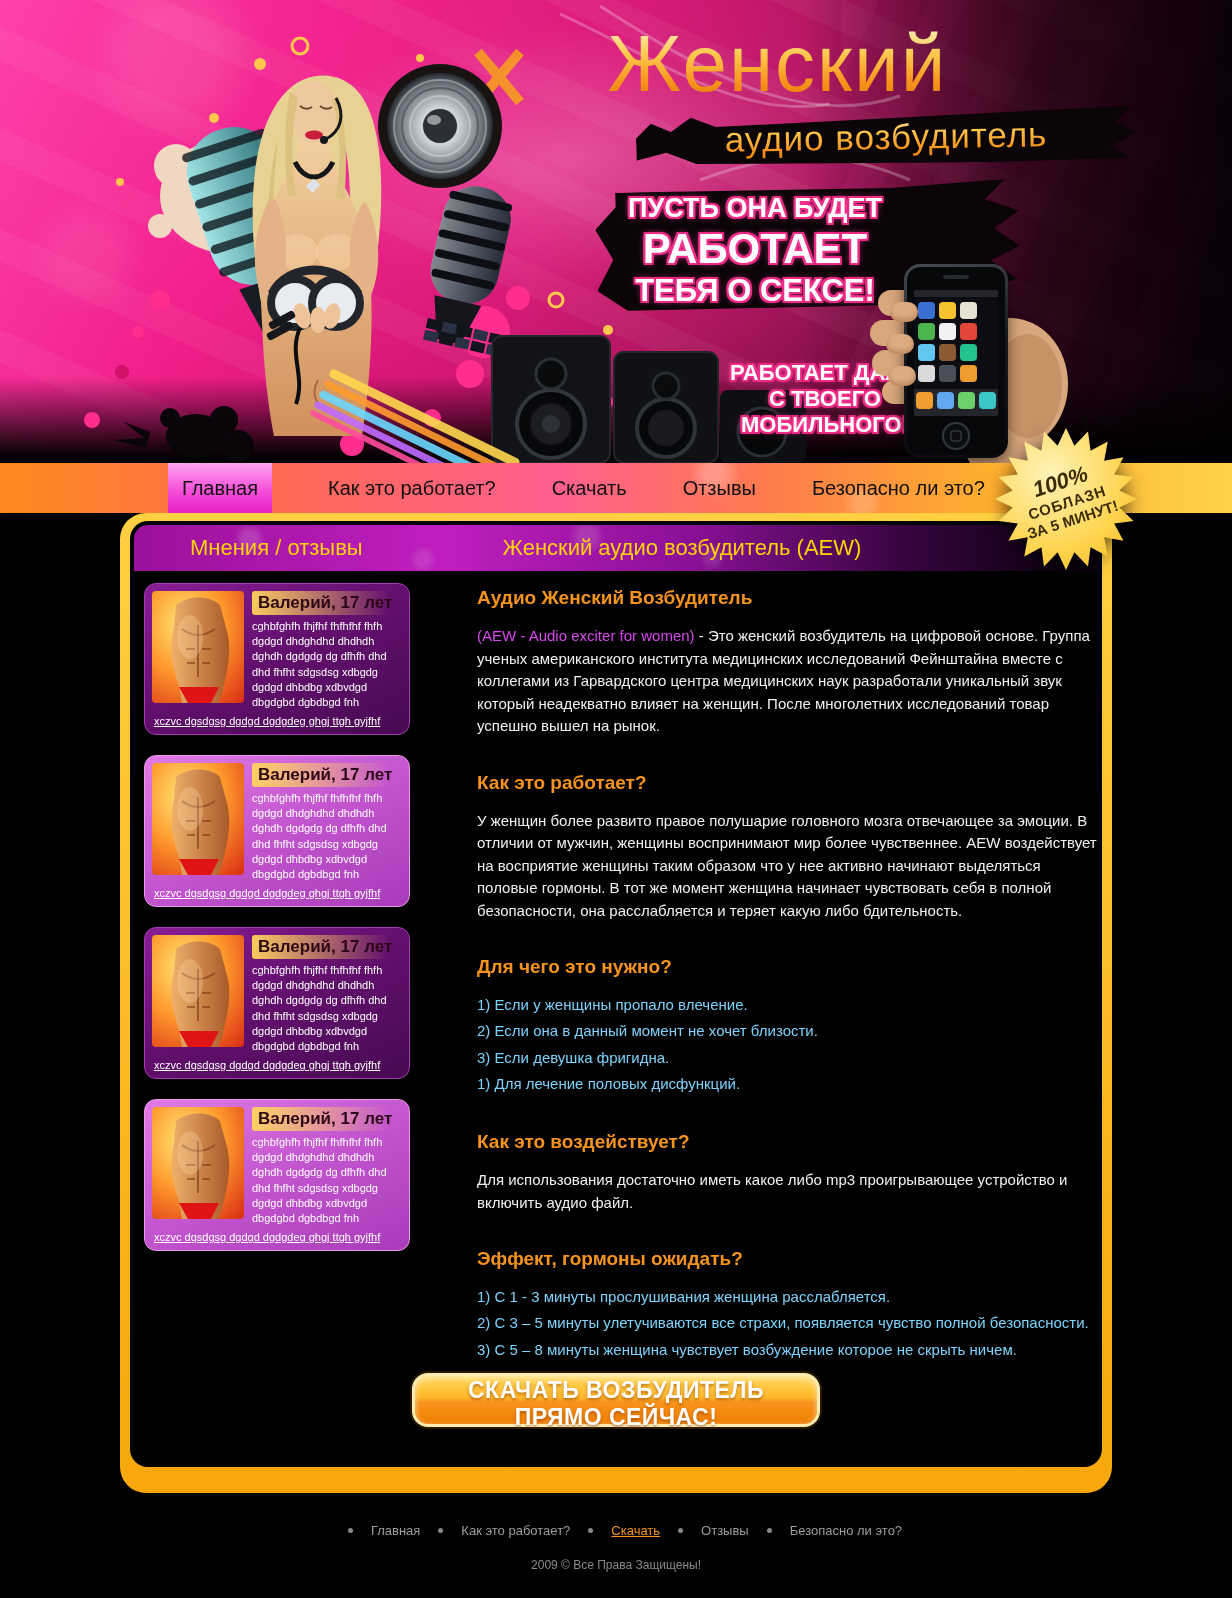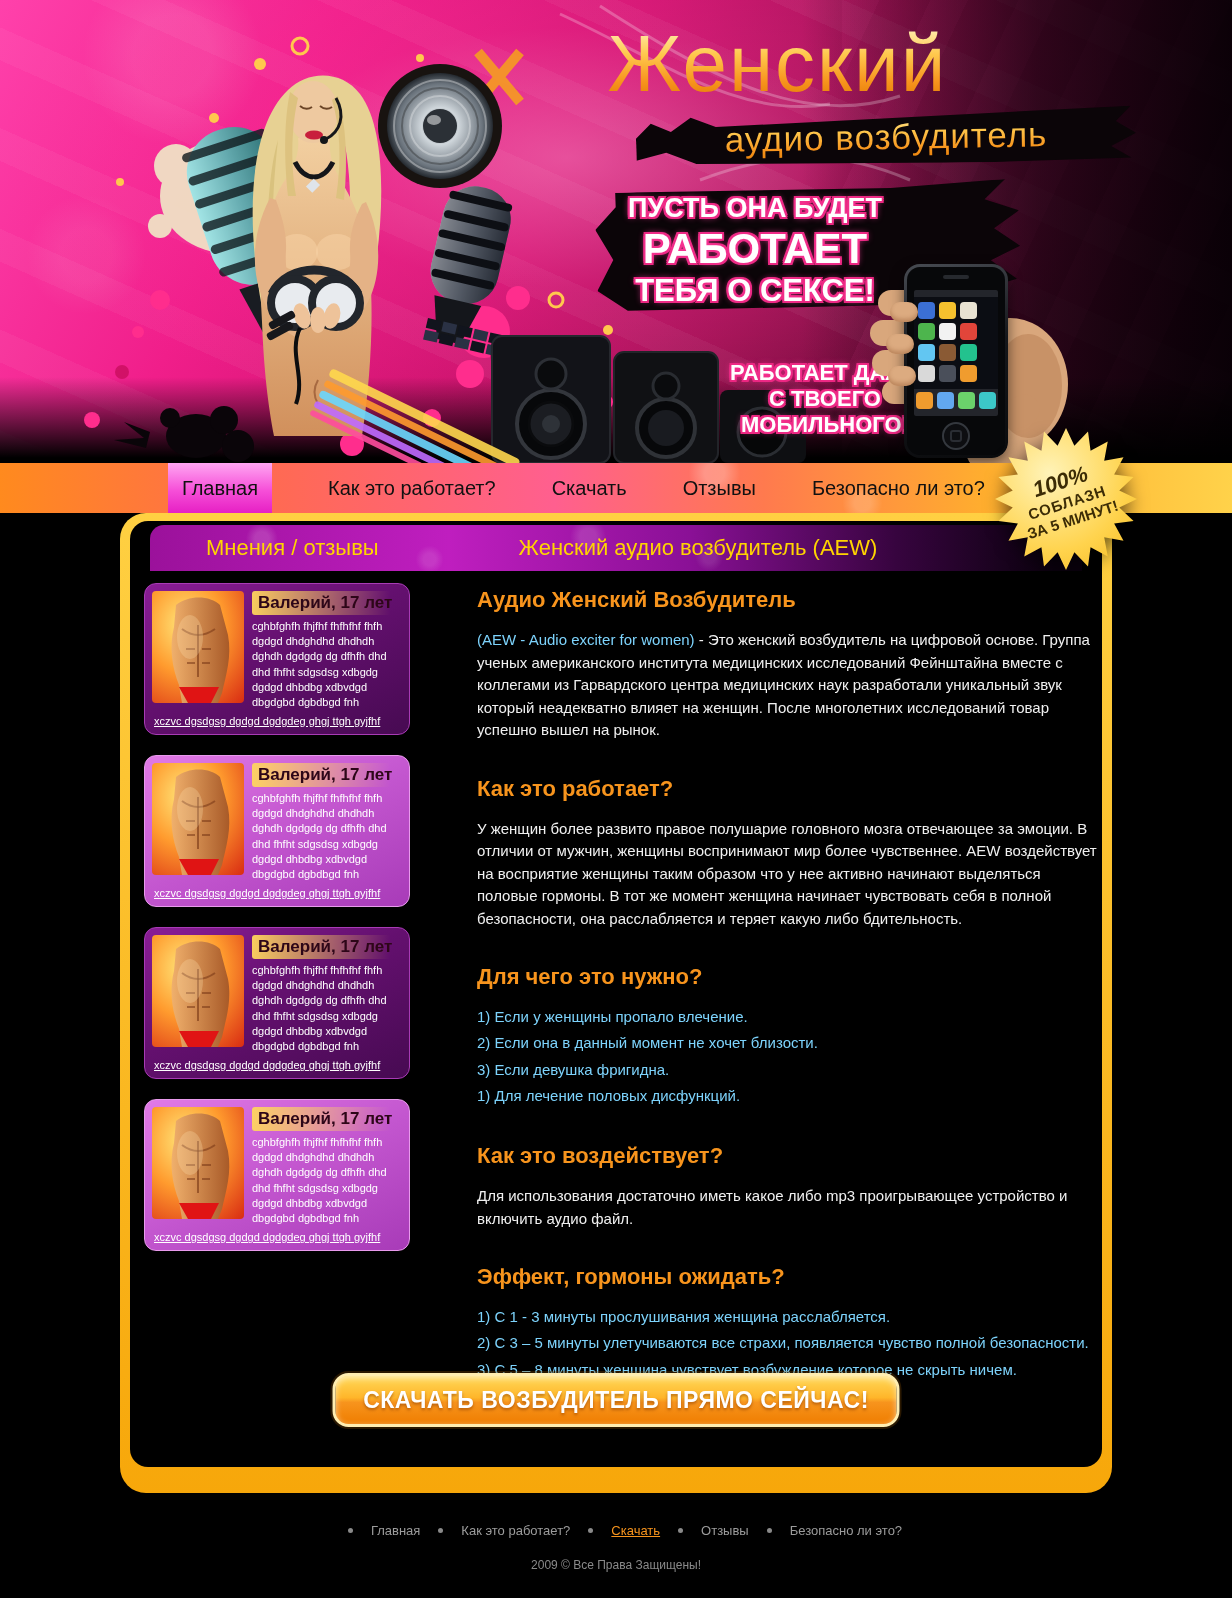--- a/index.html
+++ b/index.html
@@ -95,21 +95,21 @@
       radial-gradient(circle at 88% 30%, rgba(255,255,255,.20) 0 9px, transparent 22px),
       linear-gradient(90deg,#ff8a1e 0%,#ff6a52 22%,#ff5f8f 45%,#ff7a4e 62%,#ffae2e 80%,#ffd24a 100%);}
   .nav-item{font-size:20px;color:#111;text-decoration:none;white-space:nowrap;cursor:pointer;}
   .nav-item.active{display:flex;align-items:center;justify-content:center;height:50px;min-width:100px;
     padding:0 2px;background:linear-gradient(180deg,#ffa6f2 0%,#f64fd8 55%,#e620c4 100%);}
 
   
   .panel-outer{position:absolute;left:120px;top:513px;width:992px;height:980px;
     background:linear-gradient(180deg,#ffd042,#f7a70a);border-radius:26px;}
   .panel-inner{position:absolute;left:10px;right:10px;top:8px;bottom:26px;background:#000;border-radius:18px;}
-  .panel-head{height:46px;margin:4px 20px 0;border-radius:14px 14px 0 0;display:flex;align-items:center;
+  .panel-head{height:46px;margin:4px 4px 0;border-radius:14px 14px 0 0;display:flex;align-items:center;
     color:#ffd400;font-size:22px;position:relative;overflow:hidden;
     background:
       radial-gradient(circle at 12% 30%, rgba(255,255,255,.16) 0 7px, transparent 16px),
       radial-gradient(circle at 30% 75%, rgba(255,255,255,.12) 0 6px, transparent 14px),
       radial-gradient(circle at 47% 25%, rgba(255,255,255,.14) 0 8px, transparent 18px),
       radial-gradient(circle at 60% 70%, rgba(255,255,255,.10) 0 6px, transparent 14px),
       linear-gradient(90deg,#9b119b 0%,#bf1ebf 32%,#8a1096 58%,#37043f 80%,#0a010d 97%);}
   .reviews-title{margin-left:56px;width:232px;}
   .panel-title{width:520px;text-align:center;}
   .panel-body{display:flex;padding:12px 0 0 14px;gap:41px;}
@@ -122,28 +122,28 @@
   .card-top{display:flex;}
   .photo{width:92px;height:112px;border-radius:4px;overflow:hidden;flex:none;}
   .card-right{flex:1;margin-left:8px;min-width:0;}
   .card-name{font-size:17px;font-weight:bold;color:#2d0618;padding:2px 6px;border-radius:3px;white-space:nowrap;
     background:linear-gradient(90deg,rgba(255,214,92,.95),rgba(255,214,92,0) 92%);}
   .card-text{margin-top:4px;font-size:11px;line-height:1.38;color:#fff;}
   .card-foot{margin-top:5px;font-size:11px;color:#fff;padding-left:2px;text-decoration:underline;}
 
   
   .article{margin-left:16px;width:640px;}
-  .section-h{color:#f7941d;font-size:22px;font-weight:bold;margin:34px 0 0;}
+  .section-h{color:#f7941d;font-size:19px;font-weight:bold;margin:34px 0 0;}
   .section-h.first{margin-top:4px;}
   .article p{margin:16px 0 0;font-size:15px;line-height:1.5;color:#f0f0f0;}
-  .lead{color:#7dd3fc;}
+  .lead{color:#d946ef;}
   .list{margin-top:14px;font-size:15px;line-height:1.75;color:#7dd3fc;}
 
   .download{position:absolute;left:50%;bottom:40px;transform:translateX(-50%);
-    width:567px;height:54px;border-radius:16px;border:3px solid #ffedb0;cursor:pointer;
+    width:408px;height:54px;border-radius:16px;border:3px solid #ffedb0;cursor:pointer;
     background:linear-gradient(180deg,#ffd95a 0%,#ffb62a 45%,#f7941d 55%,#ef7d00 100%);
     box-shadow:0 0 0 2px rgba(120,70,0,.35), inset 0 2px 6px rgba(255,255,255,.6);
     color:#fff;font-family:"Liberation Sans",sans-serif;font-size:23px;font-weight:bold;
     letter-spacing:.5px;text-shadow:0 2px 3px rgba(140,60,0,.6);}
 
   
   .footer{position:absolute;left:0;top:1493px;width:1232px;height:105px;}
   .flinks{display:flex;justify-content:center;align-items:center;padding-top:30px;font-size:13px;color:#9c9c9c;}
   .flink-group{display:flex;align-items:center;}
   .dot{width:5px;height:5px;border-radius:50%;background:#8a8a8a;margin:0 18px;flex:none;}

